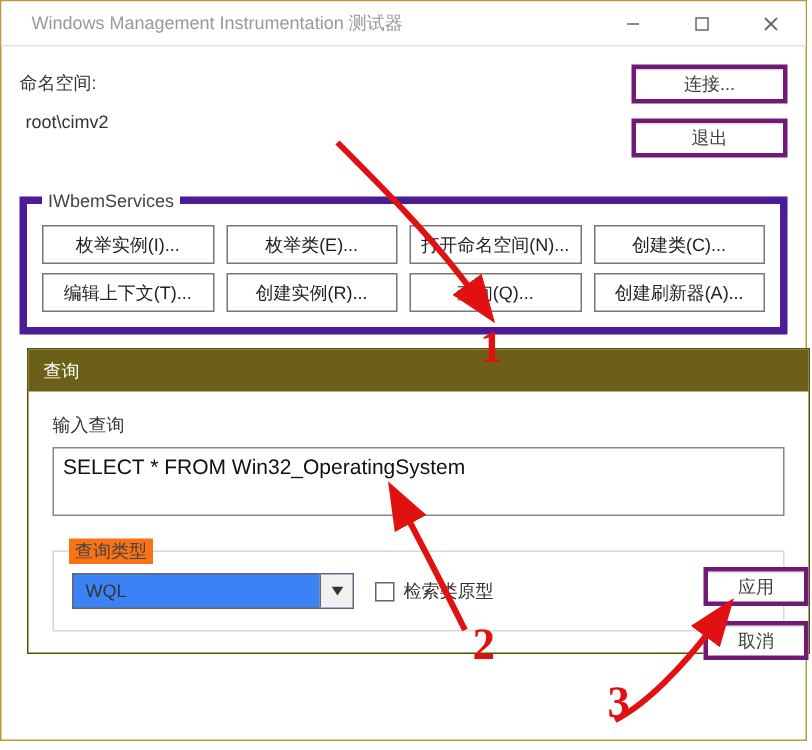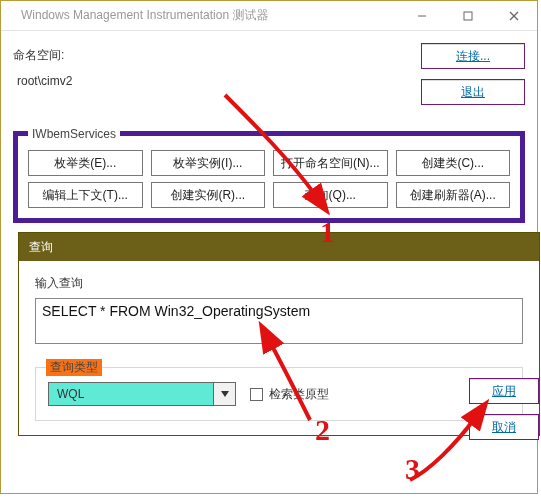--- a/index.html
+++ b/index.html
@@ -55,31 +55,30 @@
   .ns-label { color: #333; margin-bottom: 10px; }
   .ns-value { color: #333; padding-left: 4px; }
   .right-col {
     width: 104px;
     display: flex;
     flex-direction: column;
     gap: 10px;
     margin-top: 2px;
   }
   .btn {
-    border: 1px solid #701a75;
+    border: 3px solid #701a75;
     background: #fff;
     height: 26px;
     min-width: 100px;
     display: flex;
     align-items: center;
     justify-content: center;
-    color: #0369a1;
+    color: #404040;
     box-shadow: 0 1px 0 #ddd inset;
     cursor: default;
-    text-decoration: underline;
   }
   .fieldset {
     margin-top: 26px;
     border: 5px solid #4c1d95;
     position: relative;
     padding: 14px 10px 10px 10px;
   }
   .fieldset .legend {
     position: absolute;
     top: -9px;
@@ -152,21 +151,21 @@
     color: #444;
   }
   .combo {
     position: relative;
     width: 188px;
     border: 1px solid #666;
     height: 24px;
     display: flex;
     align-items: center;
     padding: 0 26px 0 8px;
-    background: #5eead4;
+    background: #3b82f6;
   }
   .combo .caret {
     position: absolute;
     right: 0; top: 0;
     width: 22px; height: 100%;
     border-left: 1px solid #666;
     display: flex; align-items: center; justify-content: center;
     background: #f1f1f1;
   }
   .chk {
@@ -235,22 +234,22 @@
       </div>
       <div class="right-col">
         <div class="btn">连接...</div>
         <div class="btn">退出</div>
       </div>
     </div>
 
     <div class="fieldset">
       <div class="legend">IWbemServices</div>
       <div class="grid">
+        <div class="gbtn">枚举实例(I)...</div>
         <div class="gbtn">枚举类(E)...</div>
-        <div class="gbtn">枚举实例(I)...</div>
         <div class="gbtn">打开命名空间(N)...</div>
         <div class="gbtn">创建类(C)...</div>
         <div class="gbtn">编辑上下文(T)...</div>
         <div class="gbtn">创建实例(R)...</div>
         <div class="gbtn">查询(Q)...</div>
         <div class="gbtn">创建刷新器(A)...</div>
       </div>
     </div>
 
     <div style="height:260px"></div>

